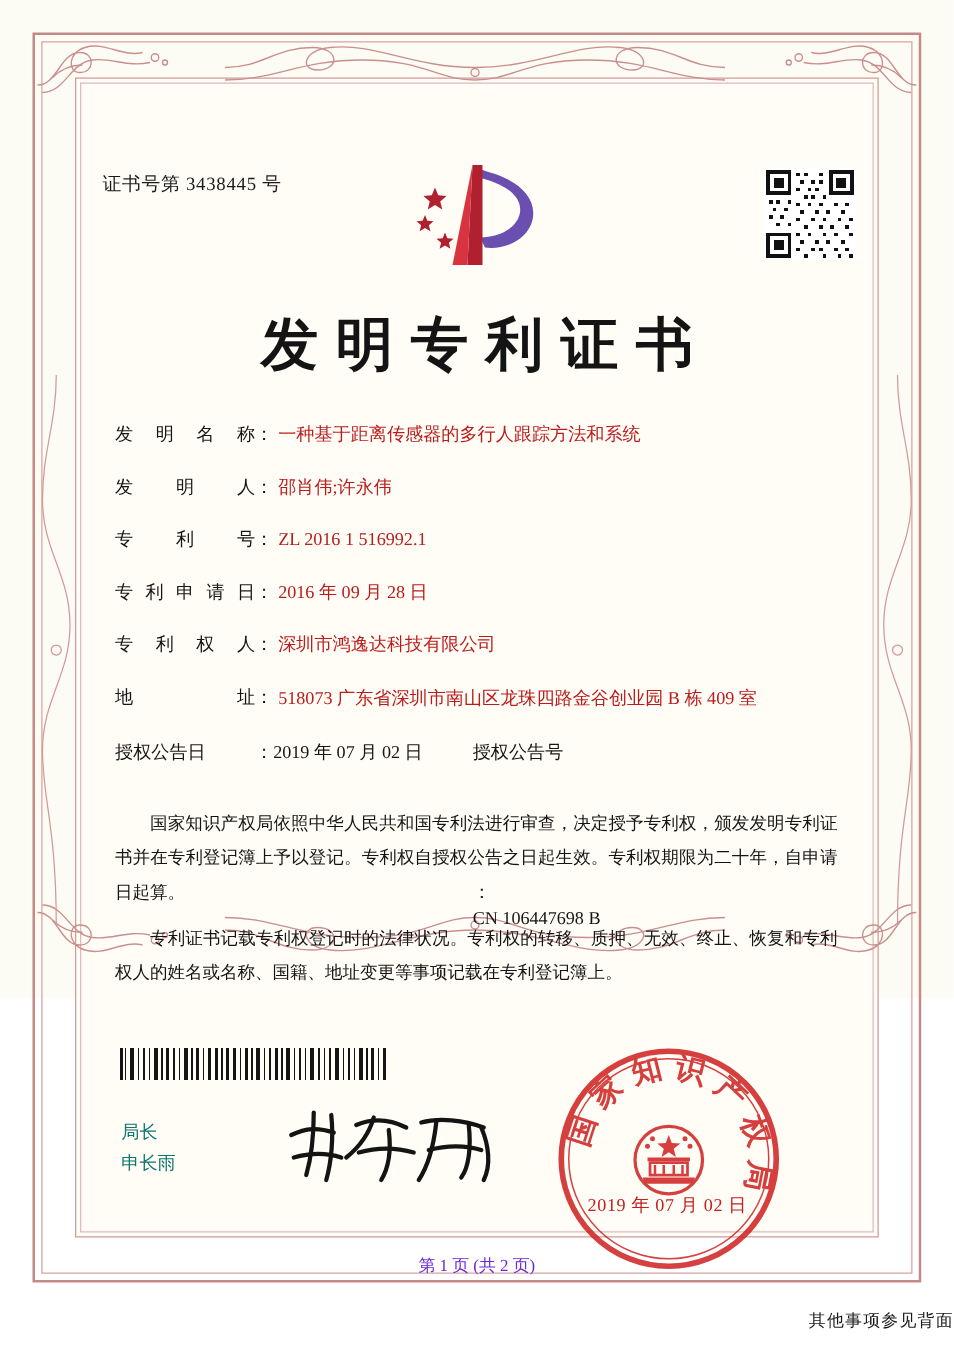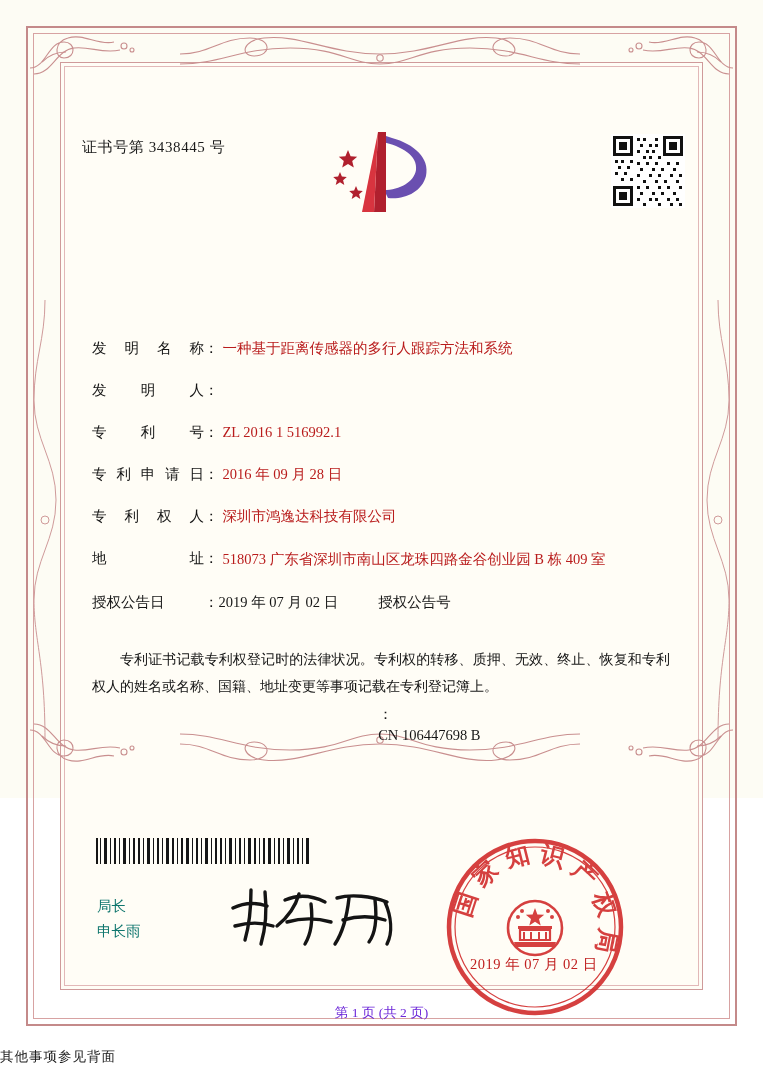--- a/index.html
+++ b/index.html
@@ -239,21 +239,21 @@
     position: absolute;
     left: 0; right: 0; top: 1004px;
     text-align: center;
     font-size: 13.5px;
     color: #6d28d9;
   }
 
   .footer-note {
     position: absolute;
     left: 0; right: 0; top: 1048px;
-    text-align: left;
+    text-align: right;
     font-size: 13.5px;
     color: #181818;
     letter-spacing: 1px;
   }
 </style>
 </head>
 <body>
 
 <div class="page">
 
@@ -424,20 +424,21 @@
           <rect x="56" y="64" width="3" height="3"></rect>
           <rect x="65" y="64" width="3" height="3"></rect>
         <rect x="32" y="69" width="3" height="3"></rect>
           <rect x="47" y="69" width="3" height="3"></rect>
           <rect x="59" y="69" width="3" height="3"></rect>
           <rect x="68" y="69" width="3" height="3"></rect>
       </g>
     </svg>
   </div>
 
+  <div class="title">发明专利证书</div>
 
   <div class="fields">
 
     <div class="field">
       <span class="lbl">
         <span>发</span>
         <span>明</span>
         <span>名</span>
         <span>称</span>
       </span>
@@ -445,20 +446,21 @@
       <span class="val">一种基于距离传感器的多行人跟踪方法和系统</span>
     </div>
 
     <div class="field">
       <span class="lbl">
         <span>发</span>
         <span>明</span>
         <span>人</span>
       </span>
       <span class="colon">：</span>
+      <span class="val">邵肖伟;许永伟</span>
     </div>
 
     <div class="field">
       <span class="lbl">
         <span>专</span>
         <span>利</span>
         <span>号</span>
       </span>
       <span class="colon">：</span>
       <span class="val">ZL 2016 1 516992.1</span>
@@ -505,20 +507,21 @@
       <span class="half half2">
         <span class="lbl">授权公告号</span>
         <span class="colon">：</span>
         <span class="val">CN 106447698 B</span>
       </span>
     </div>
 
   </div>
 
   <div class="paras">
+    <p>国家知识产权局依照中华人民共和国专利法进行审查，决定授予专利权，颁发发明专利证书并在专利登记簿上予以登记。专利权自授权公告之日起生效。专利权期限为二十年，自申请日起算。</p>
     <p>专利证书记载专利权登记时的法律状况。专利权的转移、质押、无效、终止、恢复和专利权人的姓名或名称、国籍、地址变更等事项记载在专利登记簿上。</p>
   </div>
 
   <div class="barcode">
     <svg width="216" height="26" viewBox="0 0 216 26" shape-rendering="crispEdges">
       <rect width="216" height="26" fill="#fffdf6"></rect>
       <g fill="#151515">
         <rect x="0" y="0" width="2" height="26"></rect>
           <rect x="4" y="0" width="1" height="26"></rect>
           <rect x="8" y="0" width="3" height="26"></rect>

